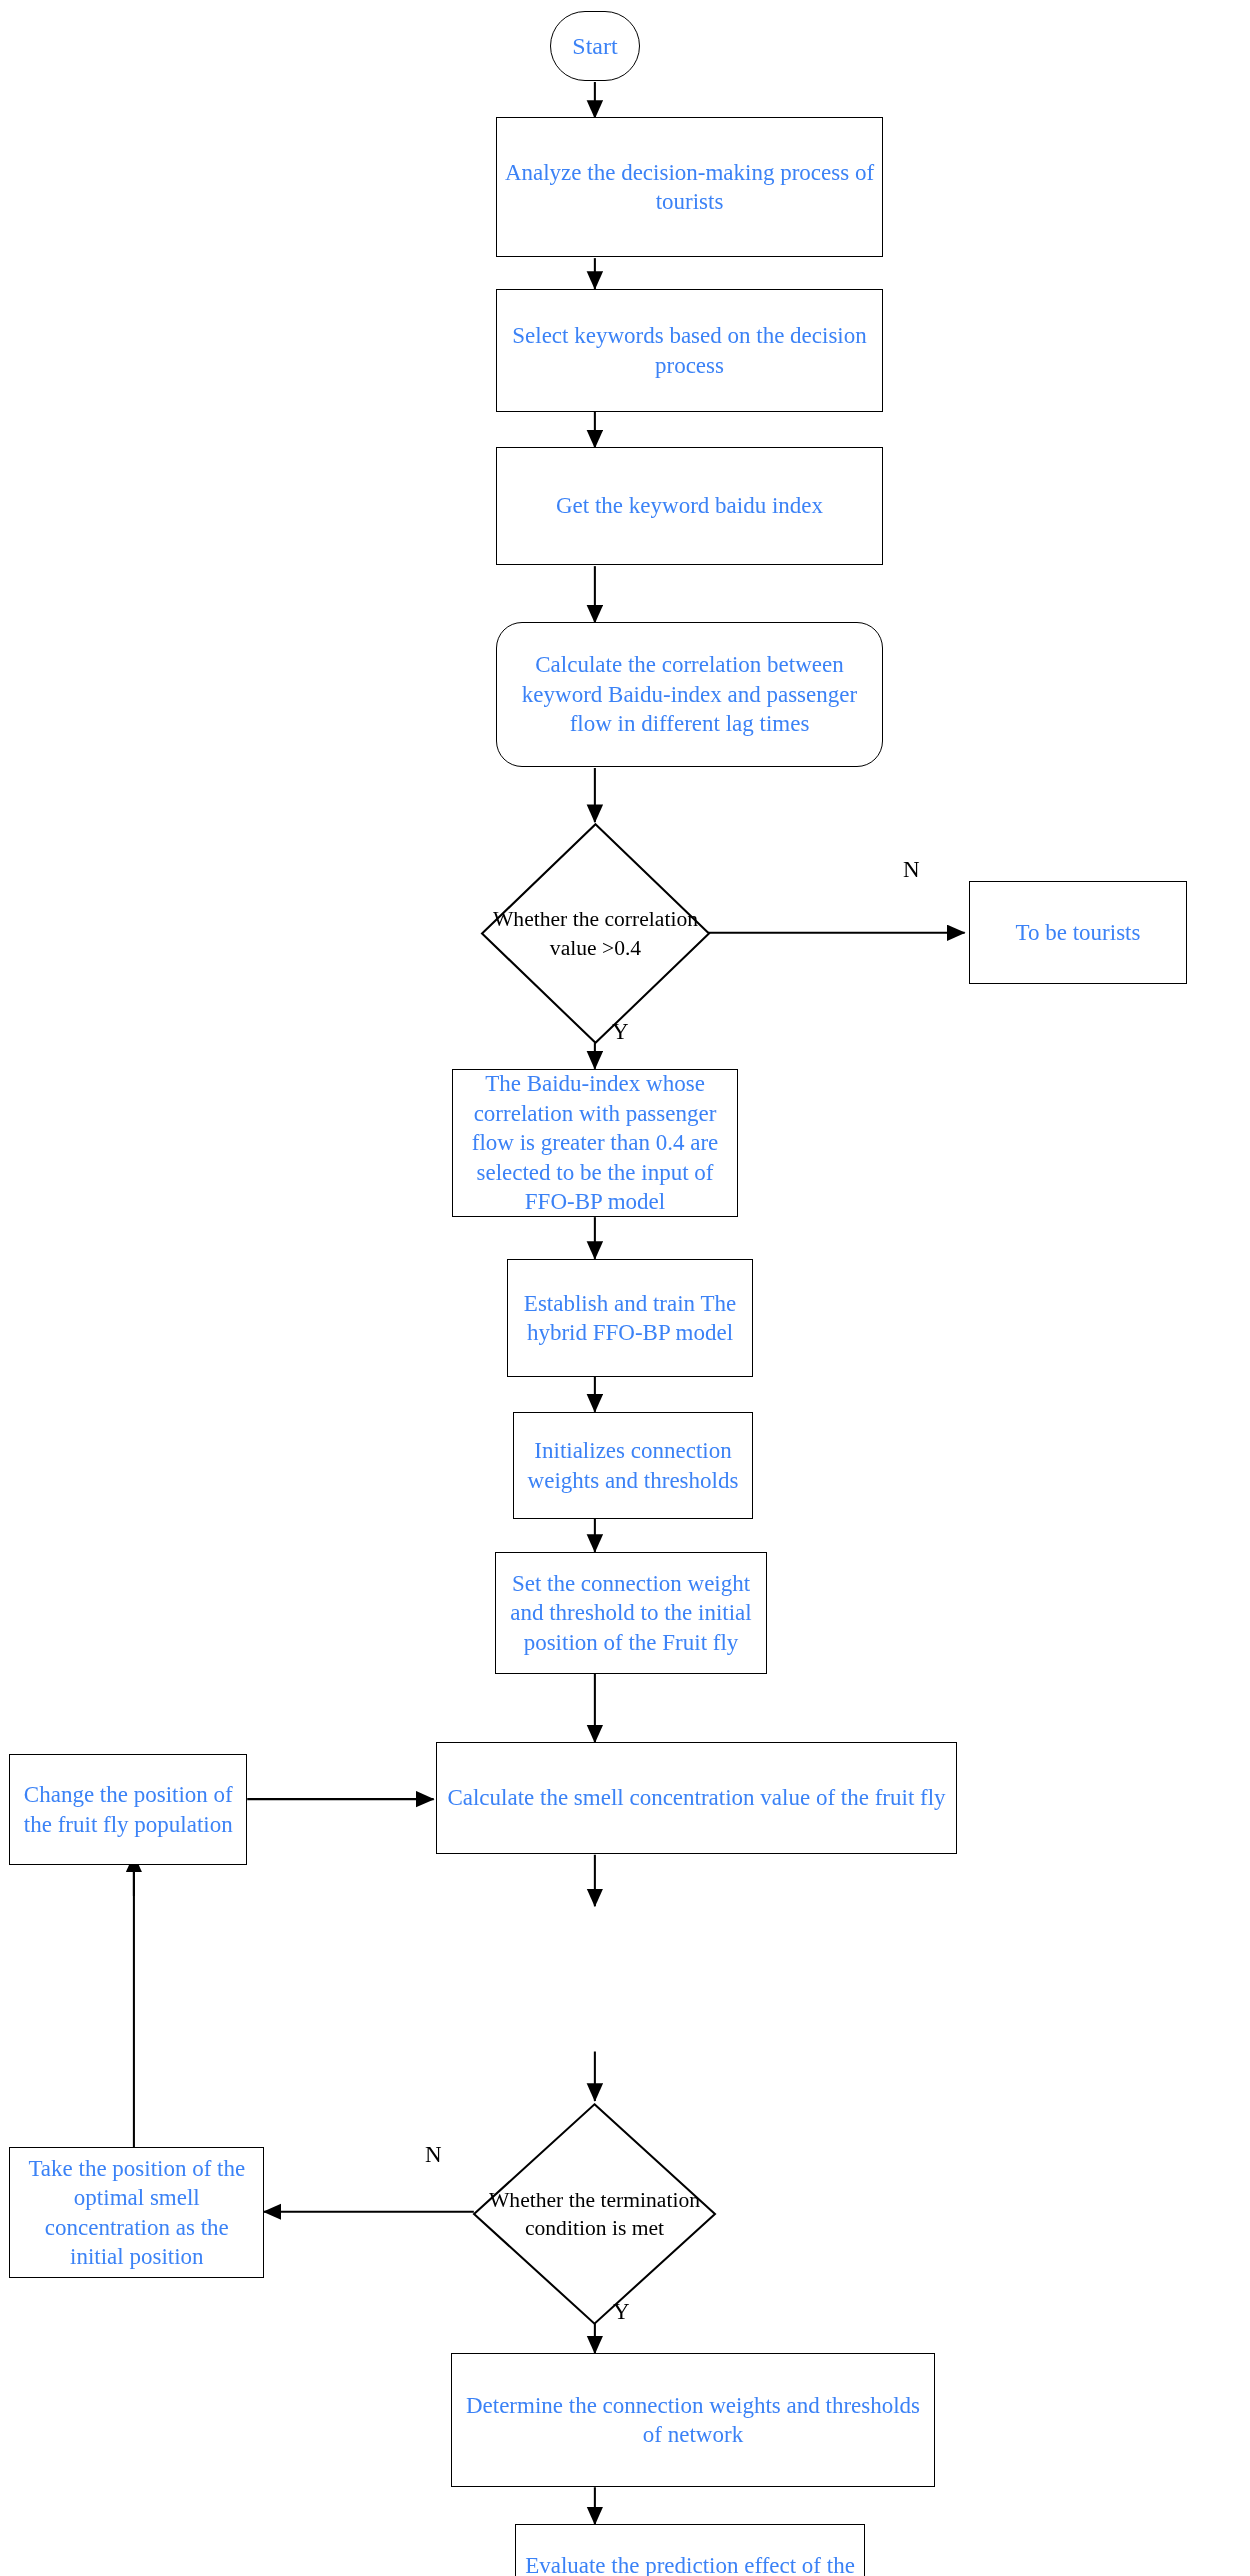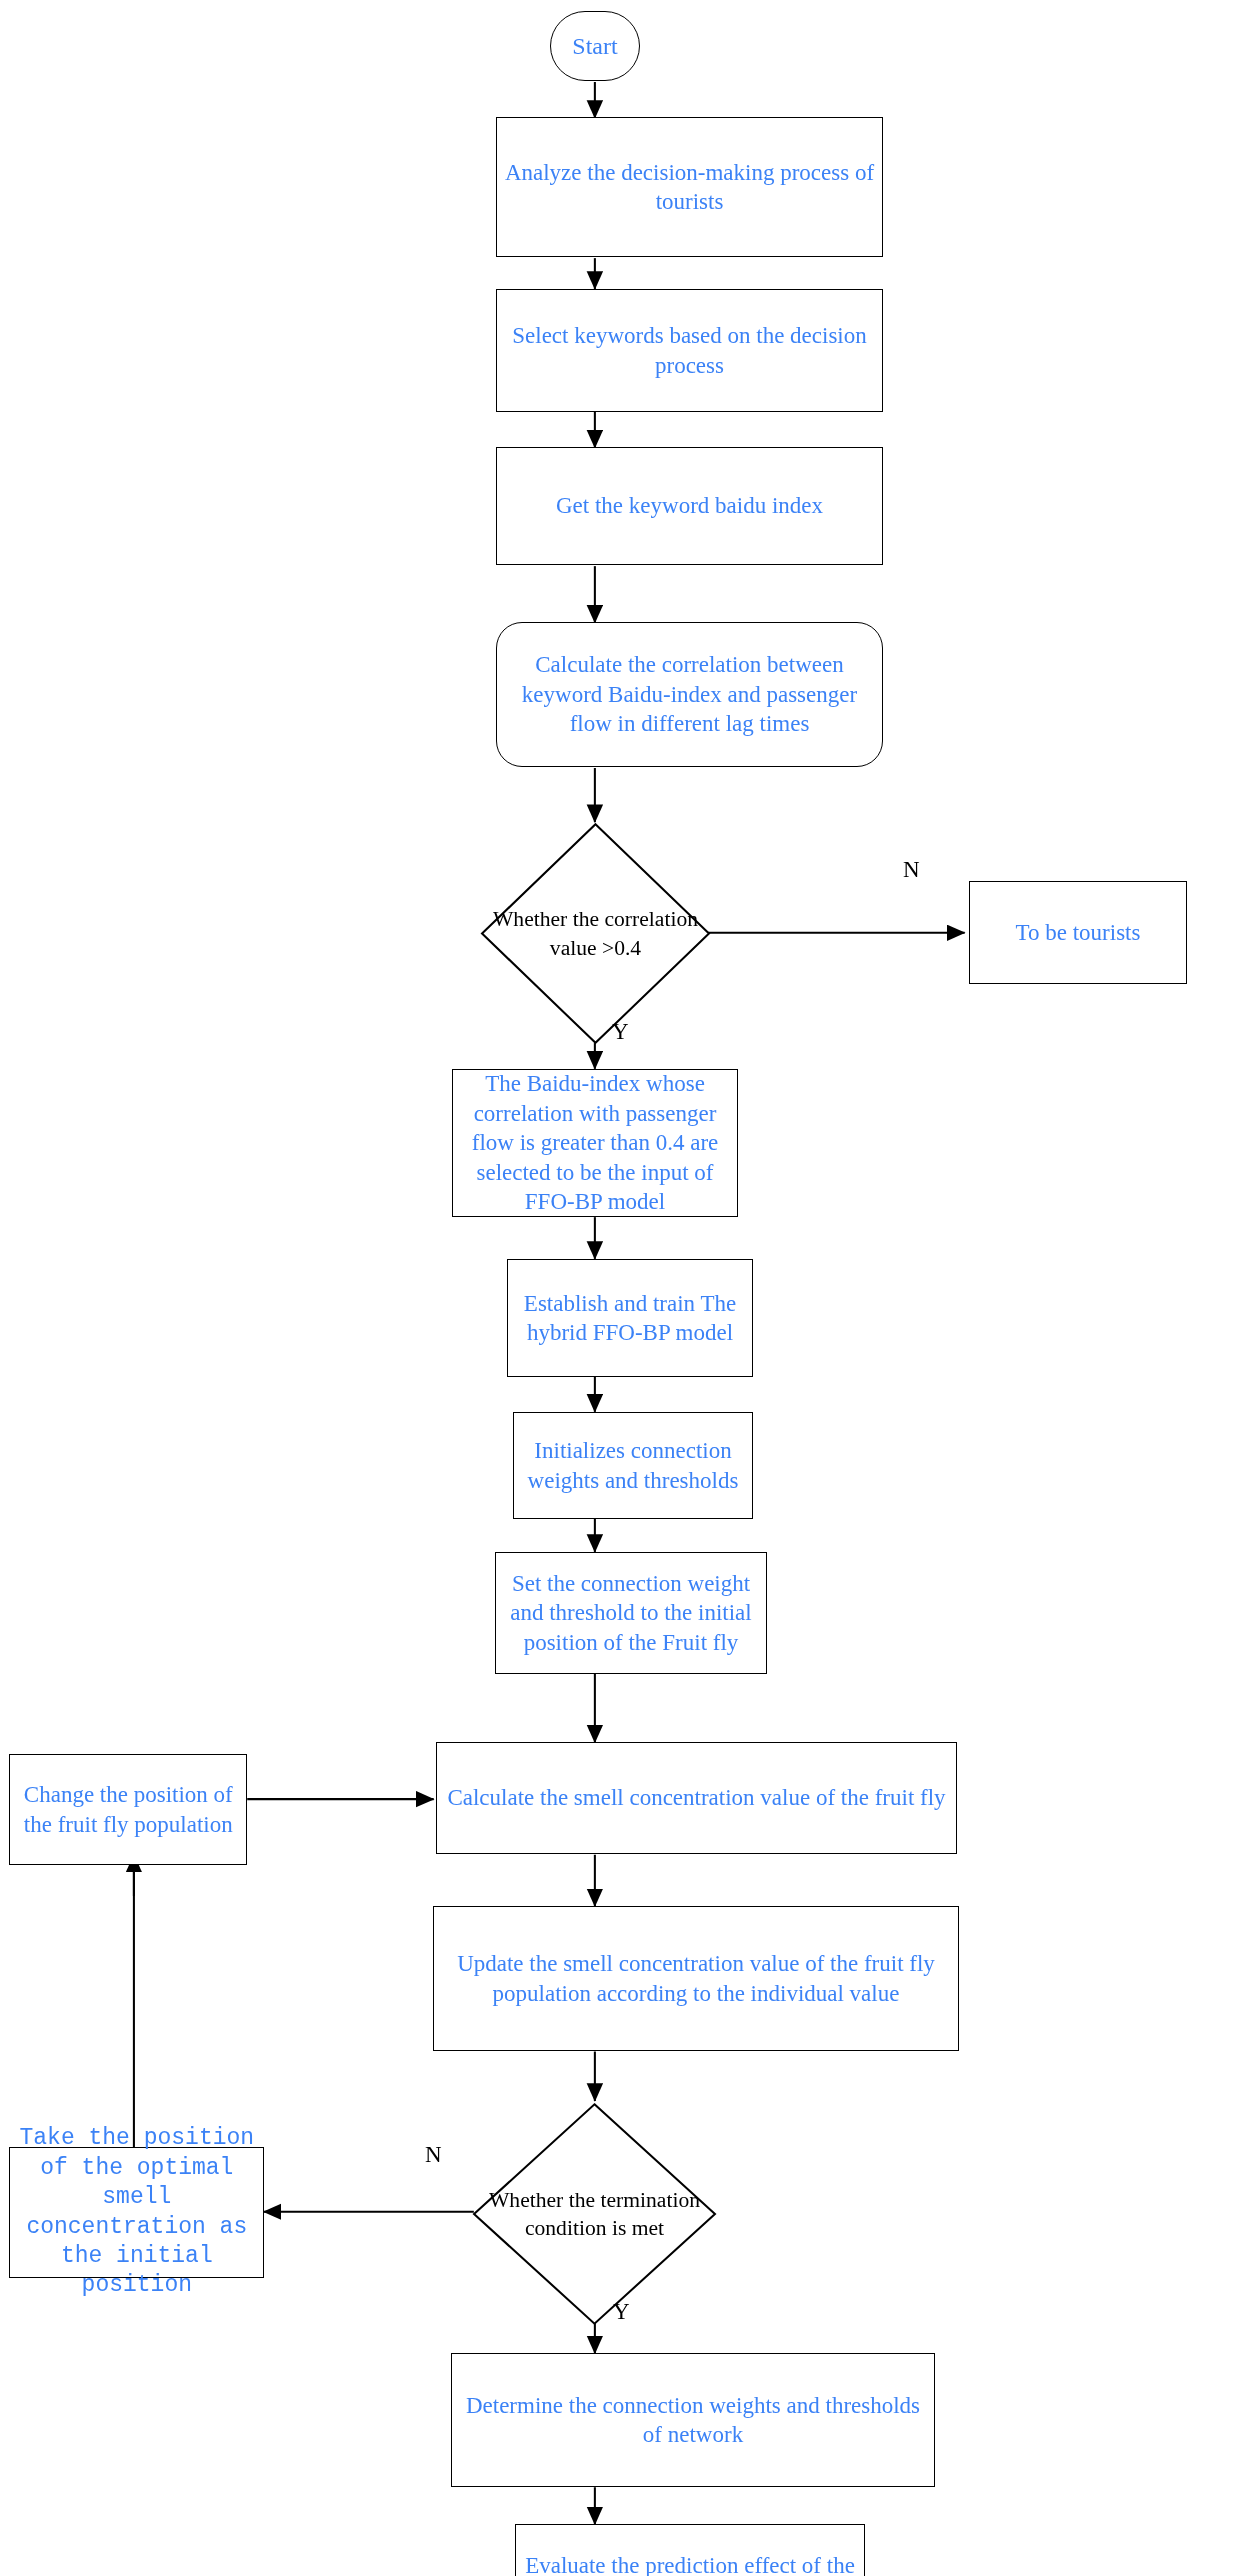--- a/index.html
+++ b/index.html
@@ -179,34 +179,31 @@
   </div>
 
   <div class="node fs-md" style="left:436px; top:1742px; width:521px; height:112px;">
     <span>Calculate the smell concentration value of the fruit fly</span>
   </div>
 
   <div class="node fs-md" style="left:9.3px; top:1754px; width:238px; height:111px;">
     <span>Change the position of the fruit fly population</span>
   </div>
 
-  <div class="node fs-md" style="left:433px; top:1906px; width:526px; height:145px;">
-    <span>Update the smell concentration value of the fruit fly population according to the individual value</span>
-  </div>
 
   <div class="diamond-wrap" style="left:473px; top:2103px; width:243px; height:222px;">
     <svg width="243" height="222" viewBox="0 0 472 430" xmlns="http://www.w3.org/2000/svg">
       <polygon points="236,2 470,215 236,428 2,215" fill="#ffffff" stroke="#000000" stroke-width="4"></polygon>
     </svg>
     <div class="diamond-label fs-sm">
       <span>Whether the termination condition is met</span>
     </div>
   </div>
 
-  <div class="node fs-md" style="left:9.3px; top:2147px; width:255px; height:131px;font-family:Liberation Mono, monospace;">
+  <div class="node fs-md" style="left:9.3px; top:2147px; width:255px; height:131px;">
     <span>Take the position of the optimal smell concentration as the initial position</span>
   </div>
 
   <div class="node fs-md" style="left:451px; top:2353px; width:484px; height:134px;">
     <span>Determine the connection weights and thresholds of network</span>
   </div>
 
   <div class="node fs-md" style="left:515px; top:2524px; width:350px; height:113px;">
     <span>Evaluate the prediction effect of the model</span>
   </div>

